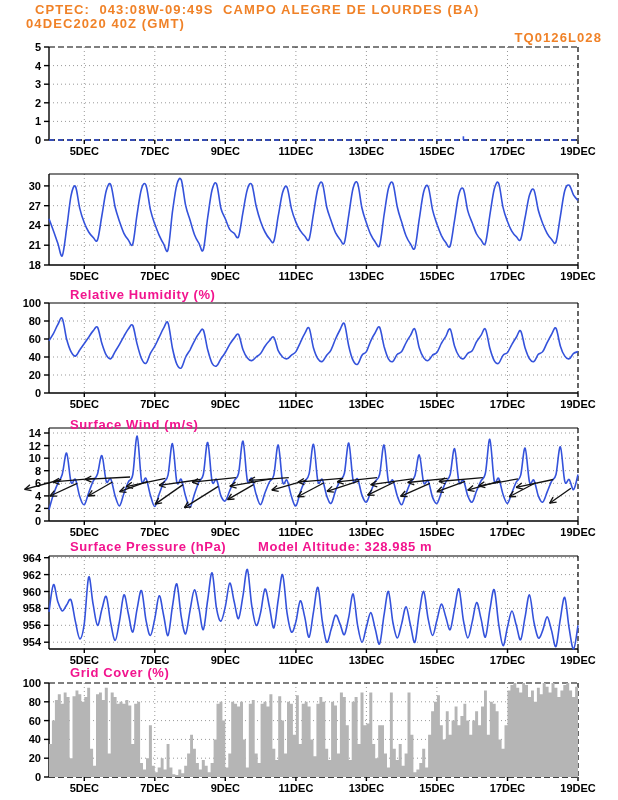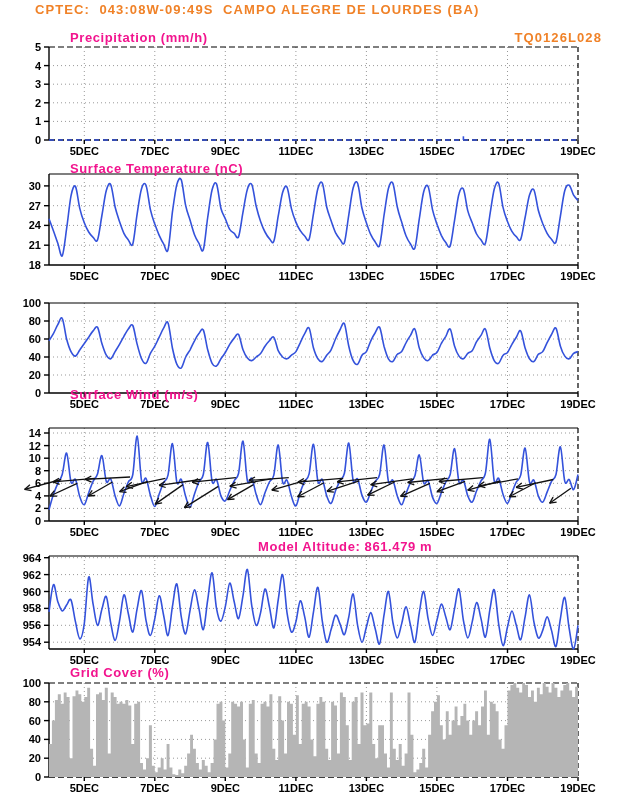--- a/index.html
+++ b/index.html
@@ -386,21 +386,22 @@
         <text x="436.9" y="792" text-anchor="middle" font-family="Liberation Sans,sans-serif" font-size="11" font-weight="bold" fill="#000000">15DEC</text>
         <line x1="507.5" y1="777" x2="507.5" y2="781" stroke="#000000" stroke-width="1.4"></line>
         <text x="507.5" y="792" text-anchor="middle" font-family="Liberation Sans,sans-serif" font-size="11" font-weight="bold" fill="#000000">17DEC</text>
         <line x1="578.0" y1="777" x2="578.0" y2="781" stroke="#000000" stroke-width="1.4"></line>
         <text x="578.0" y="792" text-anchor="middle" font-family="Liberation Sans,sans-serif" font-size="11" font-weight="bold" fill="#000000">19DEC</text>
         <path d="M49,777L49.0,744.1L51.9,744.1L51.9,720.6L54.9,720.6L54.9,699.9L57.8,699.9L57.8,694.3L60.8,694.3L60.8,703.7L63.7,703.7L63.7,692.4L66.6,692.4L66.6,697.1L69.6,697.1L69.6,758.2L72.5,758.2L72.5,696.2L75.5,696.2L75.5,690.5L78.4,690.5L78.4,694.3L81.3,694.3L81.3,701.8L84.3,701.8L84.3,697.1L87.2,697.1L87.2,687.7L90.1,687.7L90.1,748.8L93.1,748.8L93.1,765.7L96.0,765.7L96.0,694.3L99.0,694.3L99.0,692.4L101.9,692.4L101.9,699.9L104.8,699.9L104.8,687.7L107.8,687.7L107.8,753.5L110.7,753.5L110.7,692.4L113.7,692.4L113.7,697.1L116.6,697.1L116.6,703.7L119.5,703.7L119.5,701.8L122.5,701.8L122.5,703.7L125.4,703.7L125.4,699.9L128.3,699.9L128.3,705.6L131.3,705.6L131.3,744.1L134.2,744.1L134.2,703.7L137.2,703.7L137.2,701.8L140.1,701.8L140.1,762.9L143.0,762.9L143.0,769.5L146.0,769.5L146.0,758.2L148.9,758.2L148.9,725.3L151.9,725.3L151.9,765.7L154.8,765.7L154.8,772.3L157.7,772.3L157.7,767.6L160.7,767.6L160.7,758.2L163.6,758.2L163.6,769.5L166.6,769.5L166.6,744.1L169.5,744.1L169.5,767.6L172.4,767.6L172.4,774.2L175.4,774.2L175.4,775.1L178.3,775.1L178.3,769.5L181.3,769.5L181.3,773.2L184.2,773.2L184.2,765.7L187.1,765.7L187.1,753.5L190.1,753.5L190.1,734.7L193.0,734.7L193.0,748.8L195.9,748.8L195.9,762.9L198.9,762.9L198.9,769.5L201.8,769.5L201.8,760.1L204.8,760.1L204.8,765.7L207.7,765.7L207.7,772.3L210.6,772.3L210.6,762.9L213.6,762.9L213.6,739.4L216.5,739.4L216.5,703.7L219.5,703.7L219.5,701.8L222.4,701.8L222.4,720.6L225.3,720.6L225.3,767.6L228.3,767.6L228.3,753.5L231.2,753.5L231.2,701.8L234.2,701.8L234.2,703.7L237.1,703.7L237.1,706.5L240.0,706.5L240.0,701.8L243.0,701.8L243.0,739.4L245.9,739.4L245.9,767.6L248.8,767.6L248.8,703.7L251.8,703.7L251.8,699.9L254.7,699.9L254.7,753.5L257.7,753.5L257.7,762.9L260.6,762.9L260.6,703.7L263.5,703.7L263.5,701.8L266.5,701.8L266.5,706.5L269.4,706.5L269.4,694.3L272.4,694.3L272.4,748.8L275.3,748.8L275.3,760.1L278.2,760.1L278.2,696.2L281.2,696.2L281.2,720.6L284.1,720.6L284.1,753.5L287.0,753.5L287.0,701.8L290.0,701.8L290.0,703.7L292.9,703.7L292.9,734.7L295.9,734.7L295.9,695.2L298.8,695.2L298.8,744.1L301.7,744.1L301.7,703.7L304.7,703.7L304.7,701.8L307.6,701.8L307.6,706.5L310.6,706.5L310.6,739.4L313.5,739.4L313.5,756.3L316.4,756.3L316.4,703.7L319.4,703.7L319.4,697.1L322.3,697.1L322.3,701.8L325.3,701.8L325.3,748.8L328.2,748.8L328.2,760.1L331.1,760.1L331.1,701.8L334.1,701.8L334.1,705.6L337.0,705.6L337.0,753.5L339.9,753.5L339.9,692.4L342.9,692.4L342.9,697.1L345.8,697.1L345.8,725.3L348.8,725.3L348.8,760.1L351.7,760.1L351.7,701.8L354.6,701.8L354.6,697.1L357.6,697.1L357.6,744.1L360.5,744.1L360.5,692.4L363.5,692.4L363.5,725.3L366.4,725.3L366.4,723.4L369.3,723.4L369.3,692.4L372.3,692.4L372.3,744.1L375.2,744.1L375.2,758.2L378.2,758.2L378.2,725.3L381.1,725.3L381.1,725.3L384.0,725.3L384.0,753.5L387.0,753.5L387.0,767.6L389.9,767.6L389.9,692.4L392.8,692.4L392.8,748.8L395.8,748.8L395.8,760.1L398.7,760.1L398.7,744.1L401.7,744.1L401.7,765.7L404.6,765.7L404.6,753.5L407.5,753.5L407.5,692.4L410.5,692.4L410.5,734.7L413.4,734.7L413.4,772.3L416.4,772.3L416.4,769.5L419.3,769.5L419.3,762.9L422.2,762.9L422.2,748.8L425.2,748.8L425.2,767.6L428.1,767.6L428.1,734.7L431.1,734.7L431.1,711.2L434.0,711.2L434.0,701.8L436.9,701.8L436.9,695.2L439.9,695.2L439.9,725.3L442.8,725.3L442.8,739.4L445.8,739.4L445.8,711.2L448.7,711.2L448.7,734.7L451.6,734.7L451.6,720.6L454.6,720.6L454.6,706.5L457.5,706.5L457.5,725.3L460.4,725.3L460.4,715.9L463.4,715.9L463.4,703.7L466.3,703.7L466.3,720.6L469.3,720.6L469.3,734.7L472.2,734.7L472.2,720.6L475.1,720.6L475.1,711.2L478.1,711.2L478.1,725.3L481.0,725.3L481.0,706.5L484.0,706.5L484.0,690.5L486.9,690.5L486.9,734.7L489.8,734.7L489.8,701.8L492.8,701.8L492.8,703.7L495.7,703.7L495.7,711.2L498.6,711.2L498.6,739.4L501.6,739.4L501.6,748.8L504.5,748.8L504.5,725.3L507.5,725.3L507.5,690.5L510.4,690.5L510.4,684.9L513.3,684.9L513.3,683.0L516.3,683.0L516.3,687.7L519.2,687.7L519.2,692.4L522.2,692.4L522.2,683.0L525.1,683.0L525.1,684.9L528.0,684.9L528.0,697.1L531.0,697.1L531.0,690.5L533.9,690.5L533.9,701.8L536.9,701.8L536.9,687.7L539.8,687.7L539.8,694.3L542.7,694.3L542.7,683.0L545.7,683.0L545.7,686.8L548.6,686.8L548.6,692.4L551.5,692.4L551.5,683.0L554.5,683.0L554.5,687.7L557.4,687.7L557.4,697.1L560.4,697.1L560.4,690.5L563.3,690.5L563.3,684.9L566.2,684.9L566.2,683.0L569.2,683.0L569.2,690.5L572.1,690.5L572.1,697.1L575.1,697.1L575.1,686.8L578.0,686.8L578.0,692.4L578,777Z" fill="#B5B5B5" stroke="none"></path>
       </g>
   </svg>
 
   <div class="hdr" style="left:35px;top:2px">CPTEC:  043:08W-09:49S  CAMPO ALEGRE DE LOURDES (BA)</div>
+  <div class="hdr" style="left:26px;top:16px">04DEC2020 40Z (GMT)</div>
   <div class="hdr" style="right:16px;top:30px">TQ0126L028</div>
 
-  <div class="ptitle" style="top:30px">Precipitation (mm/h)</div>
-  <div class="ptitle" style="top:161px">Surface Temperature (nC)</div>
-  <div class="ptitle" style="top:387px">Surface Wind (m/s)</div>
-  <div class="ptitle" style="top:539px;left:258px">Model Altitude: 861.479 m</div>
+  <div class="ptitle" style="top:287px">Relative Humidity (%)</div>
+  <div class="ptitle" style="top:417px">Surface Wind (m/s)</div>
+  <div class="ptitle" style="top:539px">Surface Pressure (hPa)</div>
+  <div class="ptitle" style="top:539px;left:258px">Model Altitude: 328.985 m</div>
   <div class="ptitle" style="top:665px">Grid Cover (%)</div>
 
 </div>
 
 </body></html>

